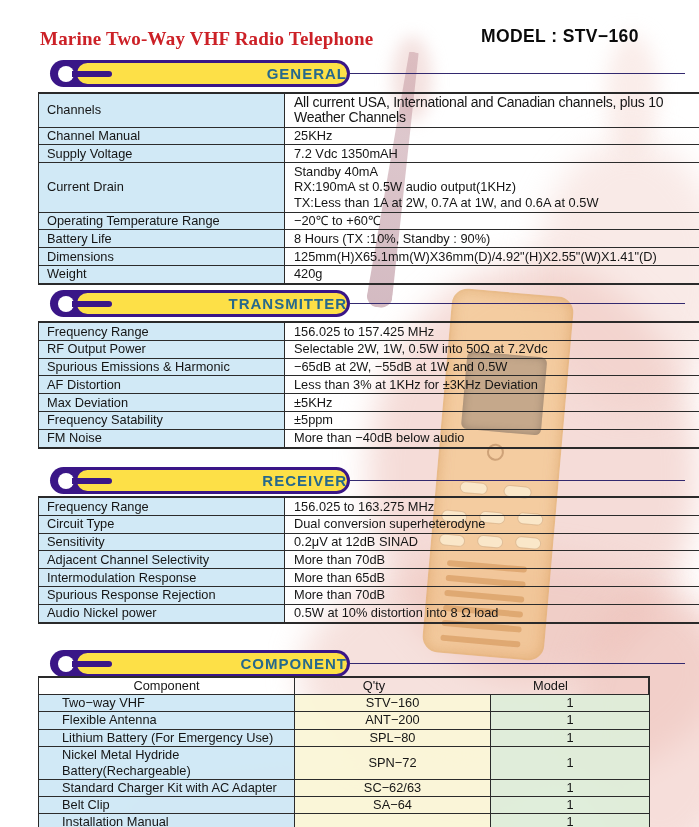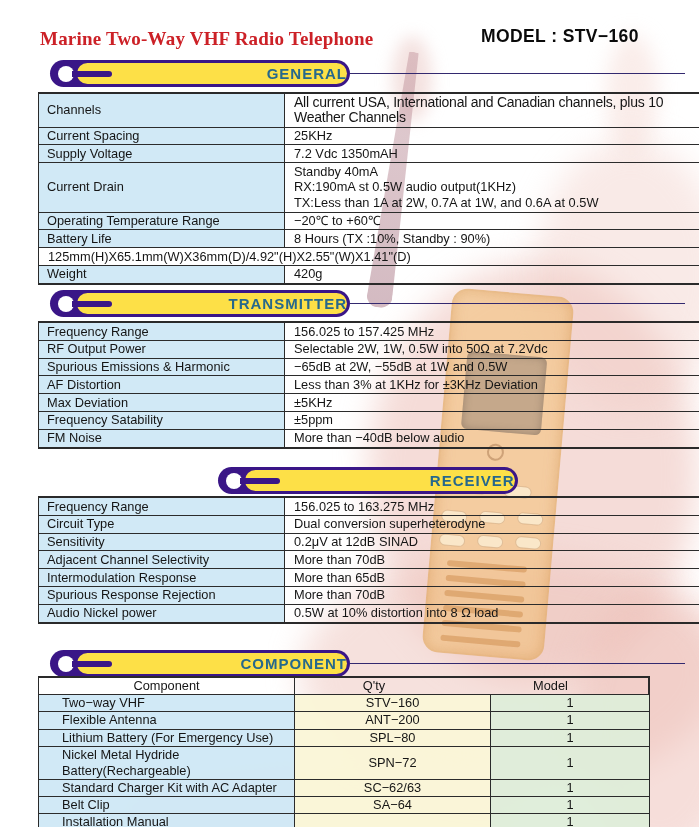--- a/index.html
+++ b/index.html
@@ -52,21 +52,21 @@
 
   
   .sec-hdr{position:absolute;left:50px;width:635px;height:27px;display:flex;align-items:center;z-index:1;}
   .pill{position:relative;width:300px;height:27px;background:var(--purple);border-radius:14px;flex:0 0 auto;}
   .pill-inner{position:absolute;left:27px;top:3px;right:3px;bottom:3px;background:#fde047;border-radius:11px;
     display:flex;align-items:center;justify-content:flex-end;}
   .pill-circle{position:absolute;left:8px;top:5.5px;width:16px;height:16px;background:#fff;border-radius:50%;}
   .pill-stem{position:absolute;left:22px;top:10.5px;width:40px;height:6.5px;background:var(--purple);border-radius:0 3px 3px 0;z-index:2;}
   .sec-title{font-size:15px;font-weight:bold;color:var(--teal);letter-spacing:1px;}
   .hline{flex:1;height:0;border-top:1.6px solid var(--line-navy);}
-  #hdr-general{top:60px;} #hdr-transmitter{top:290px;} #hdr-receiver{top:467px;flex-direction:column;} #hdr-component{top:650px;}
+  #hdr-general{top:60px;} #hdr-transmitter{top:290px;} #hdr-receiver{top:467px;} #hdr-component{top:650px;}
 
   
   .spec-table{position:absolute;left:38px;width:675px;z-index:1;box-sizing:border-box;
     border:1.6px solid var(--border);border-top-width:2.2px;border-bottom-width:2.8px;}
   #tbl-general{top:92px;} #tbl-transmitter{top:321px;} #tbl-receiver{top:496px;}
   .spec-row{display:flex;align-items:stretch;min-height:16.2px;}
   .spec-row + .spec-row{border-top:1.5px solid var(--row-border);}
   .cell{font-size:12.8px;line-height:15.8px;}
   .cell.label{flex:0 0 246px;box-sizing:border-box;background:var(--blue);
     border-right:1.5px solid var(--row-border);padding:0 4px 0 8px;display:flex;align-items:center;}
@@ -134,21 +134,21 @@
       </div>
     </div>
     <div class="hline"></div>
   </div>
   <div class="spec-table" id="tbl-general">
       <div class="spec-row small">
         <div class="cell label">Channels</div>
         <div class="cell value">All current USA, International and Canadian channels, plus 10 Weather Channels</div>
       </div>
       <div class="spec-row">
-        <div class="cell label">Current Spacing</div>
+        <div class="cell label">Channel Manual</div>
         <div class="cell value">25KHz</div>
       </div>
       <div class="spec-row">
         <div class="cell label">Supply Voltage</div>
         <div class="cell value">7.2 Vdc 1350mAH</div>
       </div>
       <div class="spec-row">
         <div class="cell label">Current Drain</div>
         <div class="cell value">Standby 40mA
 RX:190mA st 0.5W audio output(1KHz)
@@ -156,20 +156,21 @@
       </div>
       <div class="spec-row">
         <div class="cell label">Operating Temperature Range</div>
         <div class="cell value">−20℃ to +60℃</div>
       </div>
       <div class="spec-row">
         <div class="cell label">Battery Life</div>
         <div class="cell value">8 Hours (TX :10%, Standby : 90%)</div>
       </div>
       <div class="spec-row">
+        <div class="cell label">Dimensions</div>
         <div class="cell value">125mm(H)X65.1mm(W)X36mm(D)/4.92"(H)X2.55"(W)X1.41"(D)</div>
       </div>
       <div class="spec-row">
         <div class="cell label">Weight</div>
         <div class="cell value">420g</div>
       </div>
     </div>
 
   <div class="sec-hdr" id="hdr-transmitter">
     <div class="pill">

